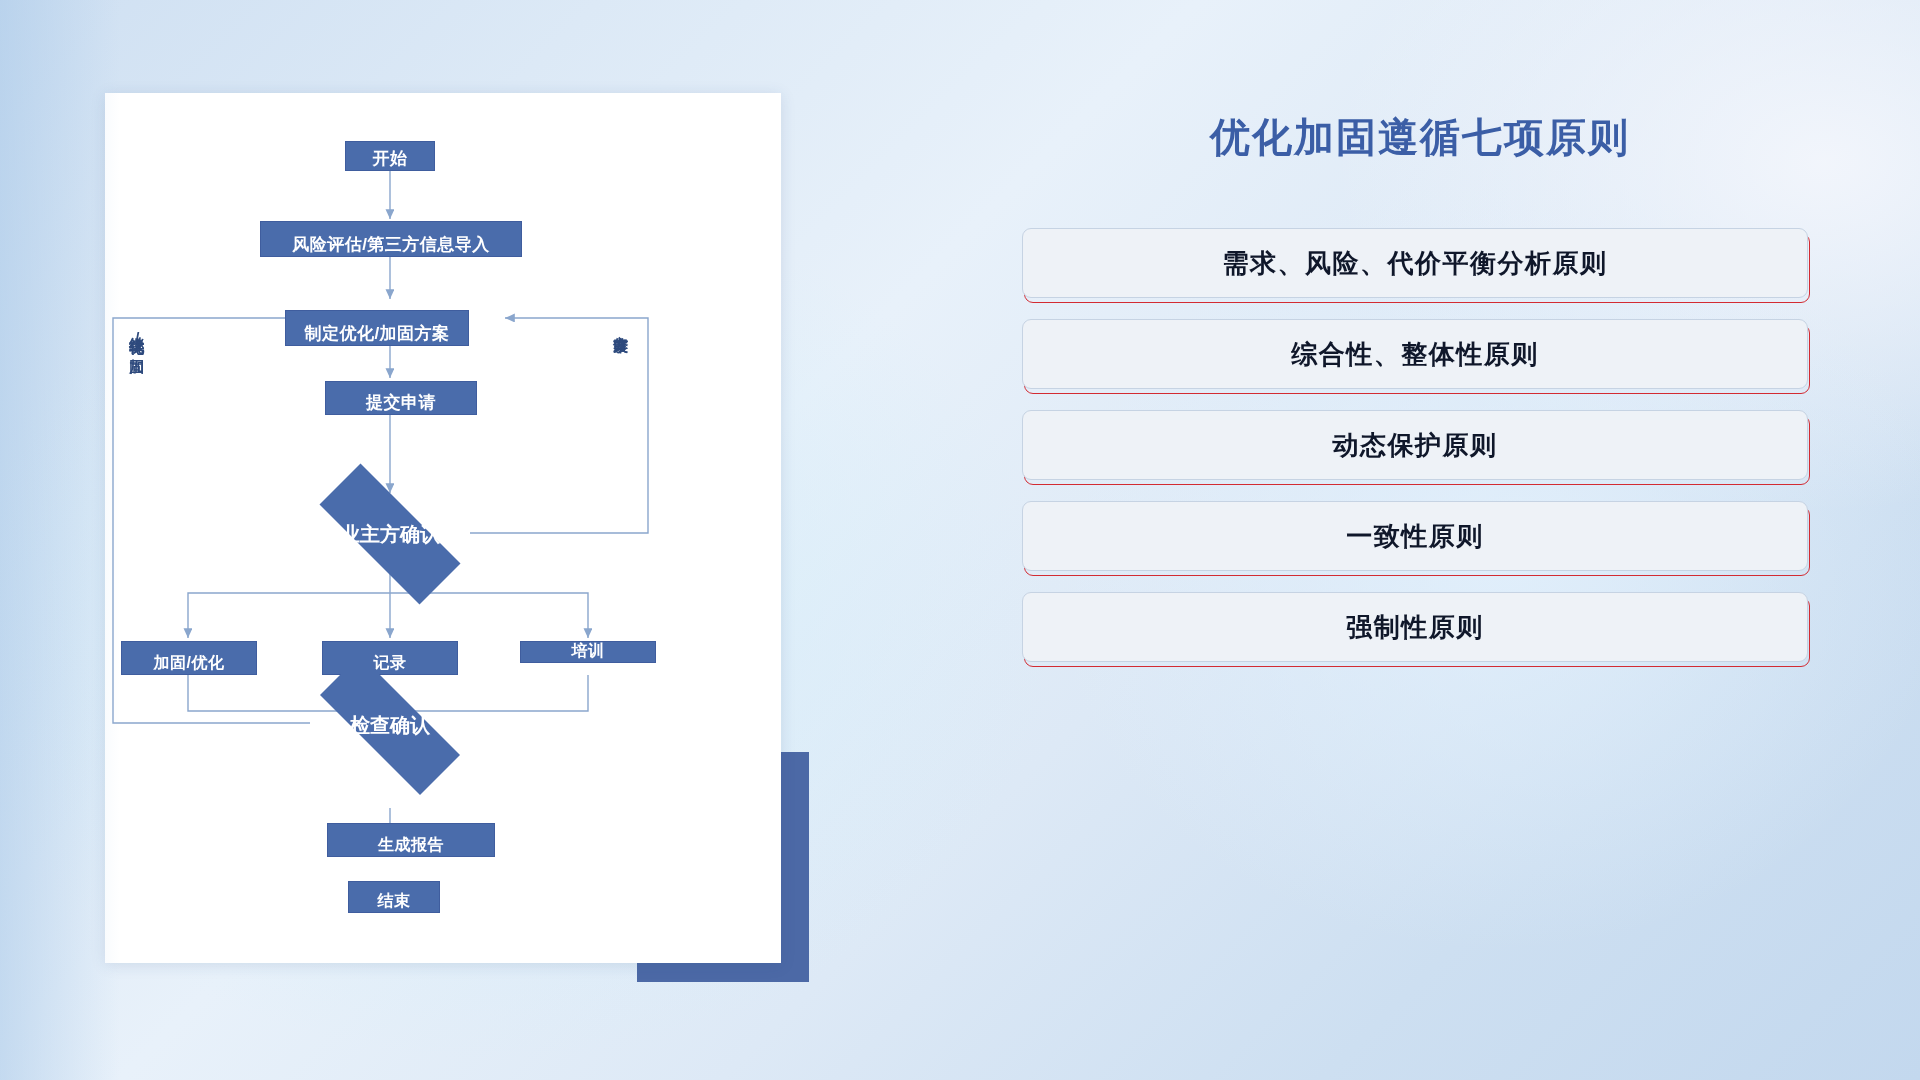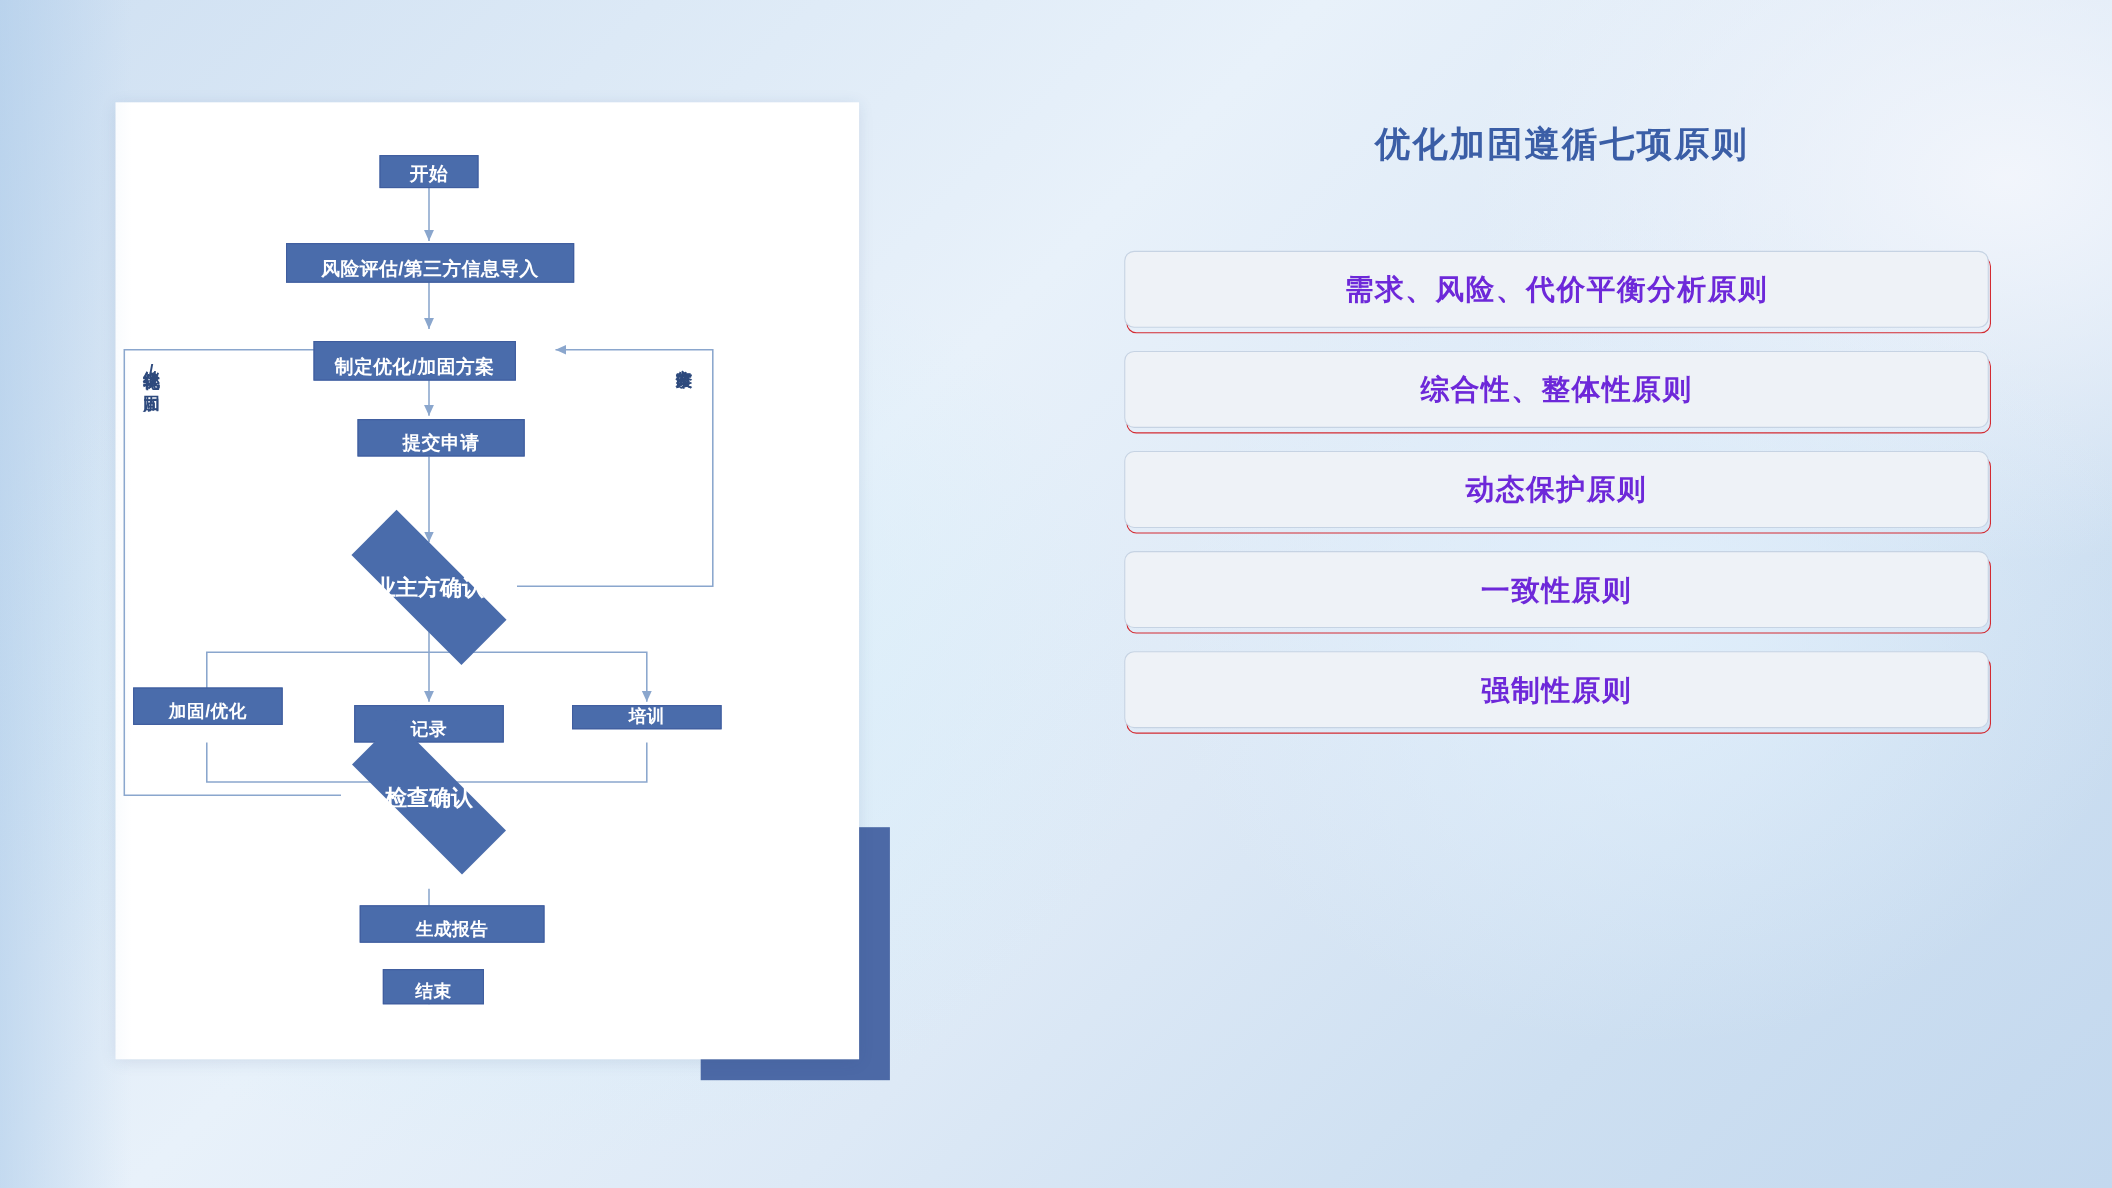--- a/index.html
+++ b/index.html
@@ -112,21 +112,21 @@
     padding: 2px 0;
   }
 
   
   .right-title {
     position: absolute;
     left: 1020px;
     top: 110px;
     width: 800px;
     text-align: center;
-    font-size: 32px;
+    font-size: 40px;
     font-weight: bold;
     color: #3b5ea6;
     letter-spacing: 2px;
   }
   .principles {
     position: absolute;
     left: 1022px;
     top: 228px;
     width: 790px;
   }
@@ -151,21 +151,21 @@
     top: 0;
     width: 786px;
     height: 70px;
     box-sizing: border-box;
     background: #eef2f7;
     border: 1.4px solid #c6d3e3;
     border-radius: 9px;
     display: flex;
     align-items: center;
     justify-content: center;
-    color: #6d28d9;
+    color: #0f172a;
     font-size: 26px;
     font-weight: bold;
     letter-spacing: 1.5px;
   }
 </style>
 </head>
 <body>
 
 <div class="slide">
 
@@ -225,21 +225,21 @@
 
       <div class="node" style="left:220px; top:288px; width:152px; height:34px;">
         <span>提交申请</span>
       </div>
 
       <div class="diamond-wrap" style="left:185px; top:400px; width:200px; height:82px;">
         <div class="dshape"></div>
         <span class="dlabel">业主方确认</span>
       </div>
 
-      <div class="node sm" style="left:16px; top:532px; width:136px; height:34px;">
+      <div class="node sm" style="left:16px; top:548px; width:136px; height:34px;">
         <span>加固/优化</span>
       </div>
 
       <div class="node sm" style="left:217px; top:548px; width:136px; height:34px;">
         <span>记录</span>
       </div>
 
       <div class="node sm" style="left:415px; top:548px; width:136px; height:22px;">
         <span>培训</span>
       </div>

